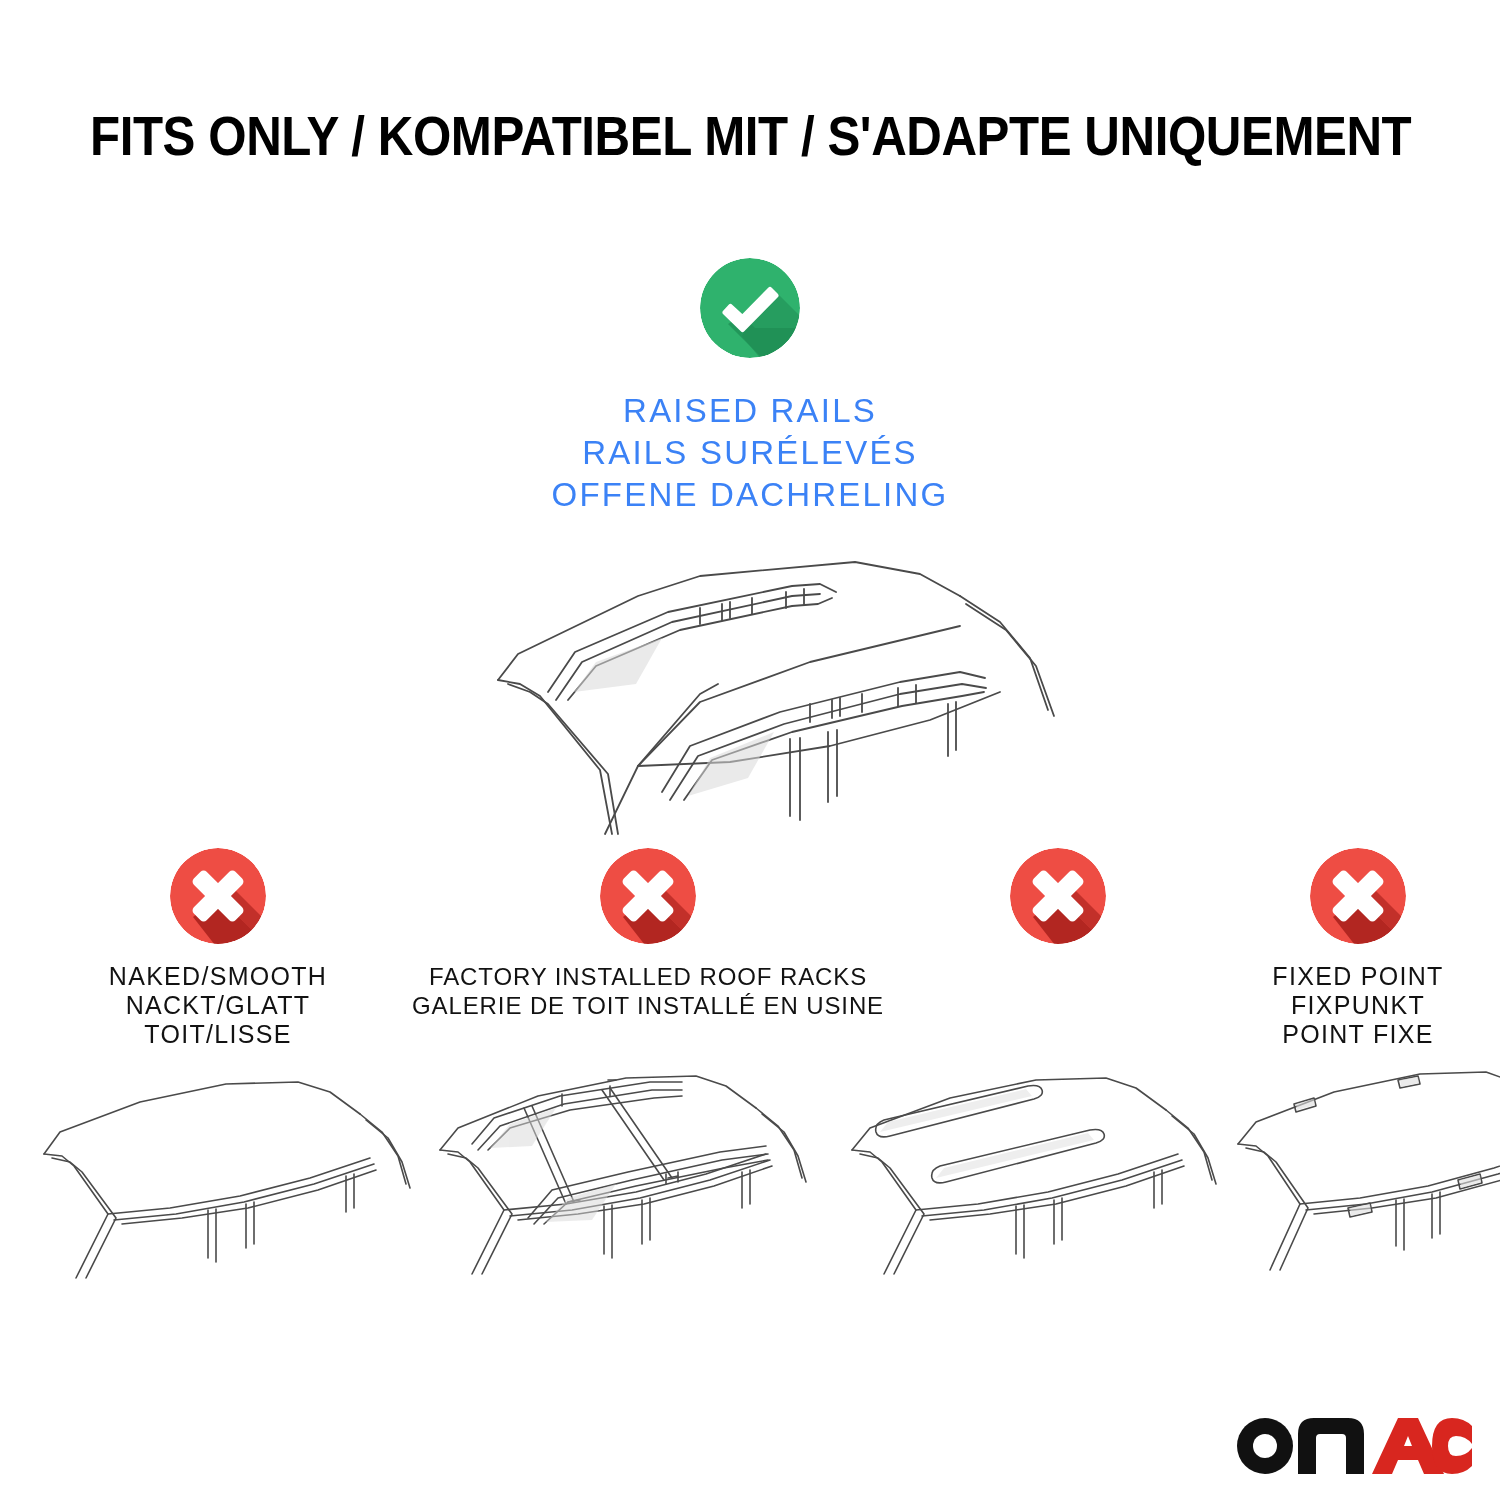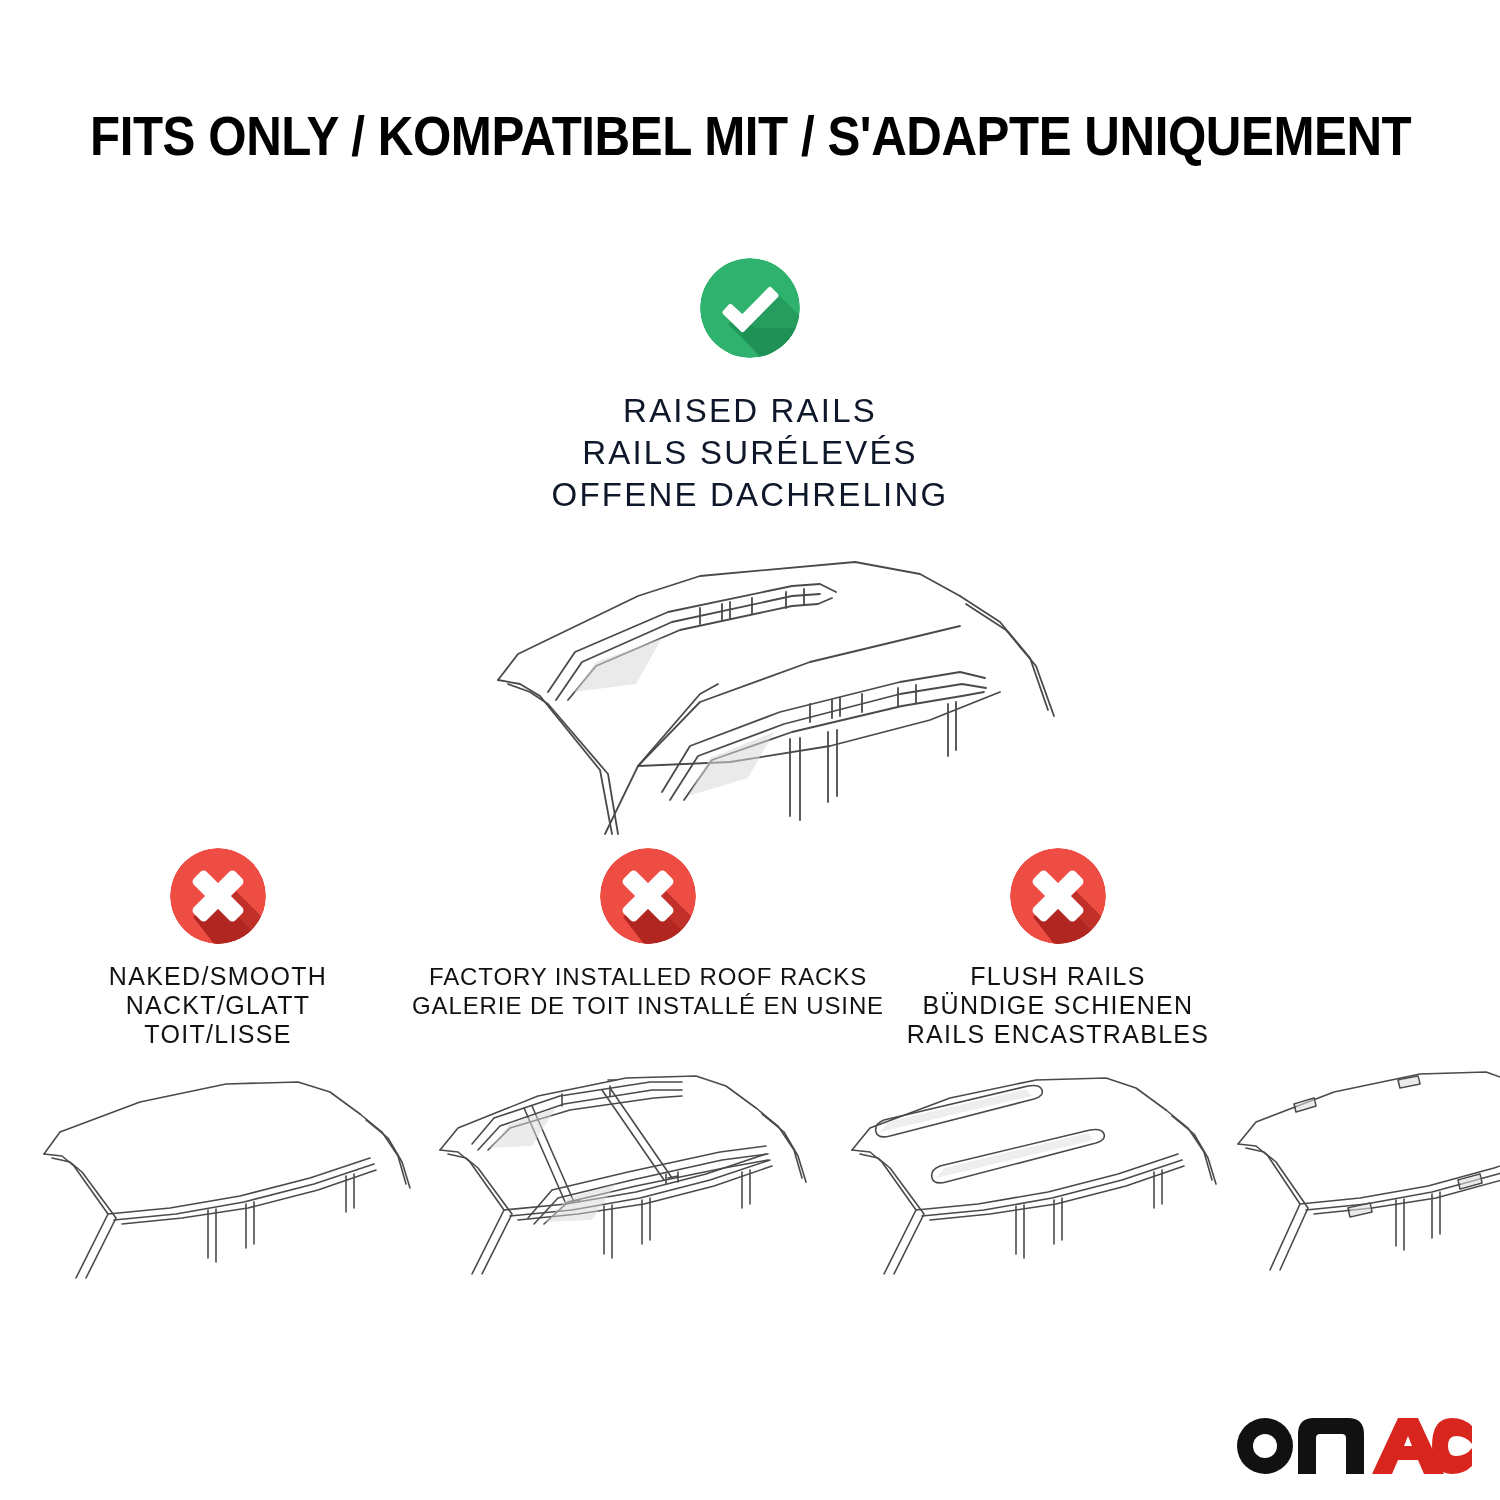--- a/index.html
+++ b/index.html
@@ -52,21 +52,21 @@
     flex: none;
   }
 
   .primary-label {
     margin-top: 32px;
     text-align: center;
     font-family: "Liberation Sans", sans-serif;
     font-size: 33px;
     line-height: 42px;
     letter-spacing: 2.2px;
-    color: #0f172a;
+    color: #3b82f6;
     font-weight: 400;
     white-space: nowrap;
   }
 
   .primary-art {
     margin-top: 18px;
     width: 700px;
     height: 320px;
   }
 
@@ -271,27 +271,45 @@
           </defs>
         <g clip-path="url(#clipRed3)">
           <circle cx="50" cy="50" r="50" fill="#ee4d44"></circle>
           <path d="M50 50 L100 100 L46 100 L24 72 Z" fill="#9e1a15" opacity="0.75"></path>
           <path d="M62 38 L100 76 L100 100 L54 54 Z" fill="#9e1a15" opacity="0.55"></path>
           <path d="M35 28 L72 65 L65 72 L28 35 Z" fill="#ffffff" stroke="#ffffff" stroke-width="9" stroke-linejoin="round" stroke-linecap="round"></path>
           <path d="M65 28 L28 65 L35 72 L72 35 Z" fill="#ffffff" stroke="#ffffff" stroke-width="9" stroke-linejoin="round" stroke-linecap="round"></path>
         </g>
       </svg>
     </div>
+  </div>
+
+  <div class="sec-col c4">
+    <div class="badge">
+      <svg viewBox="0 0 100 100" width="96" height="96">
+        <defs>
+            <clipPath id="clipRed4">
+              <circle cx="50" cy="50" r="50"></circle>
+            </clipPath>
+          </defs>
+        <g clip-path="url(#clipRed4)">
+          <circle cx="50" cy="50" r="50" fill="#ee4d44"></circle>
+          <path d="M50 50 L100 100 L46 100 L24 72 Z" fill="#9e1a15" opacity="0.75"></path>
+          <path d="M62 38 L100 76 L100 100 L54 54 Z" fill="#9e1a15" opacity="0.55"></path>
+          <path d="M35 28 L72 65 L65 72 L28 35 Z" fill="#ffffff" stroke="#ffffff" stroke-width="9" stroke-linejoin="round" stroke-linecap="round"></path>
+          <path d="M65 28 L28 65 L35 72 L72 35 Z" fill="#ffffff" stroke="#ffffff" stroke-width="9" stroke-linejoin="round" stroke-linecap="round"></path>
+        </g>
+      </svg>
+    </div>
     <div class="sec-label">
-      <div>FLUSH RAILS</div>
-      <div>BÜNDIGE SCHIENEN</div>
-      <div>RAILS ENCASTRABLES</div>
-    </div>
-  </div>
-
+      <div>FIXED POINT</div>
+      <div>FIXPUNKT</div>
+      <div>POINT FIXE</div>
+    </div>
+  </div>
 </div>
 
 <div class="art-row">
 
   <div class="art-cell a1">
     <svg viewBox="0 0 400 250" width="400" height="250">
       <g fill="none" stroke="#4a4a4a" stroke-width="1.6" stroke-linejoin="round" stroke-linecap="round">
         <path d="M14 92 L30 70 L110 40 L196 22 L268 20 L300 30 L330 52"></path>
         <path d="M14 92 L32 94 L44 104 L78 152 L46 216"></path>
         <path d="M22 96 L40 100 L52 110 L86 156 L56 216"></path>

